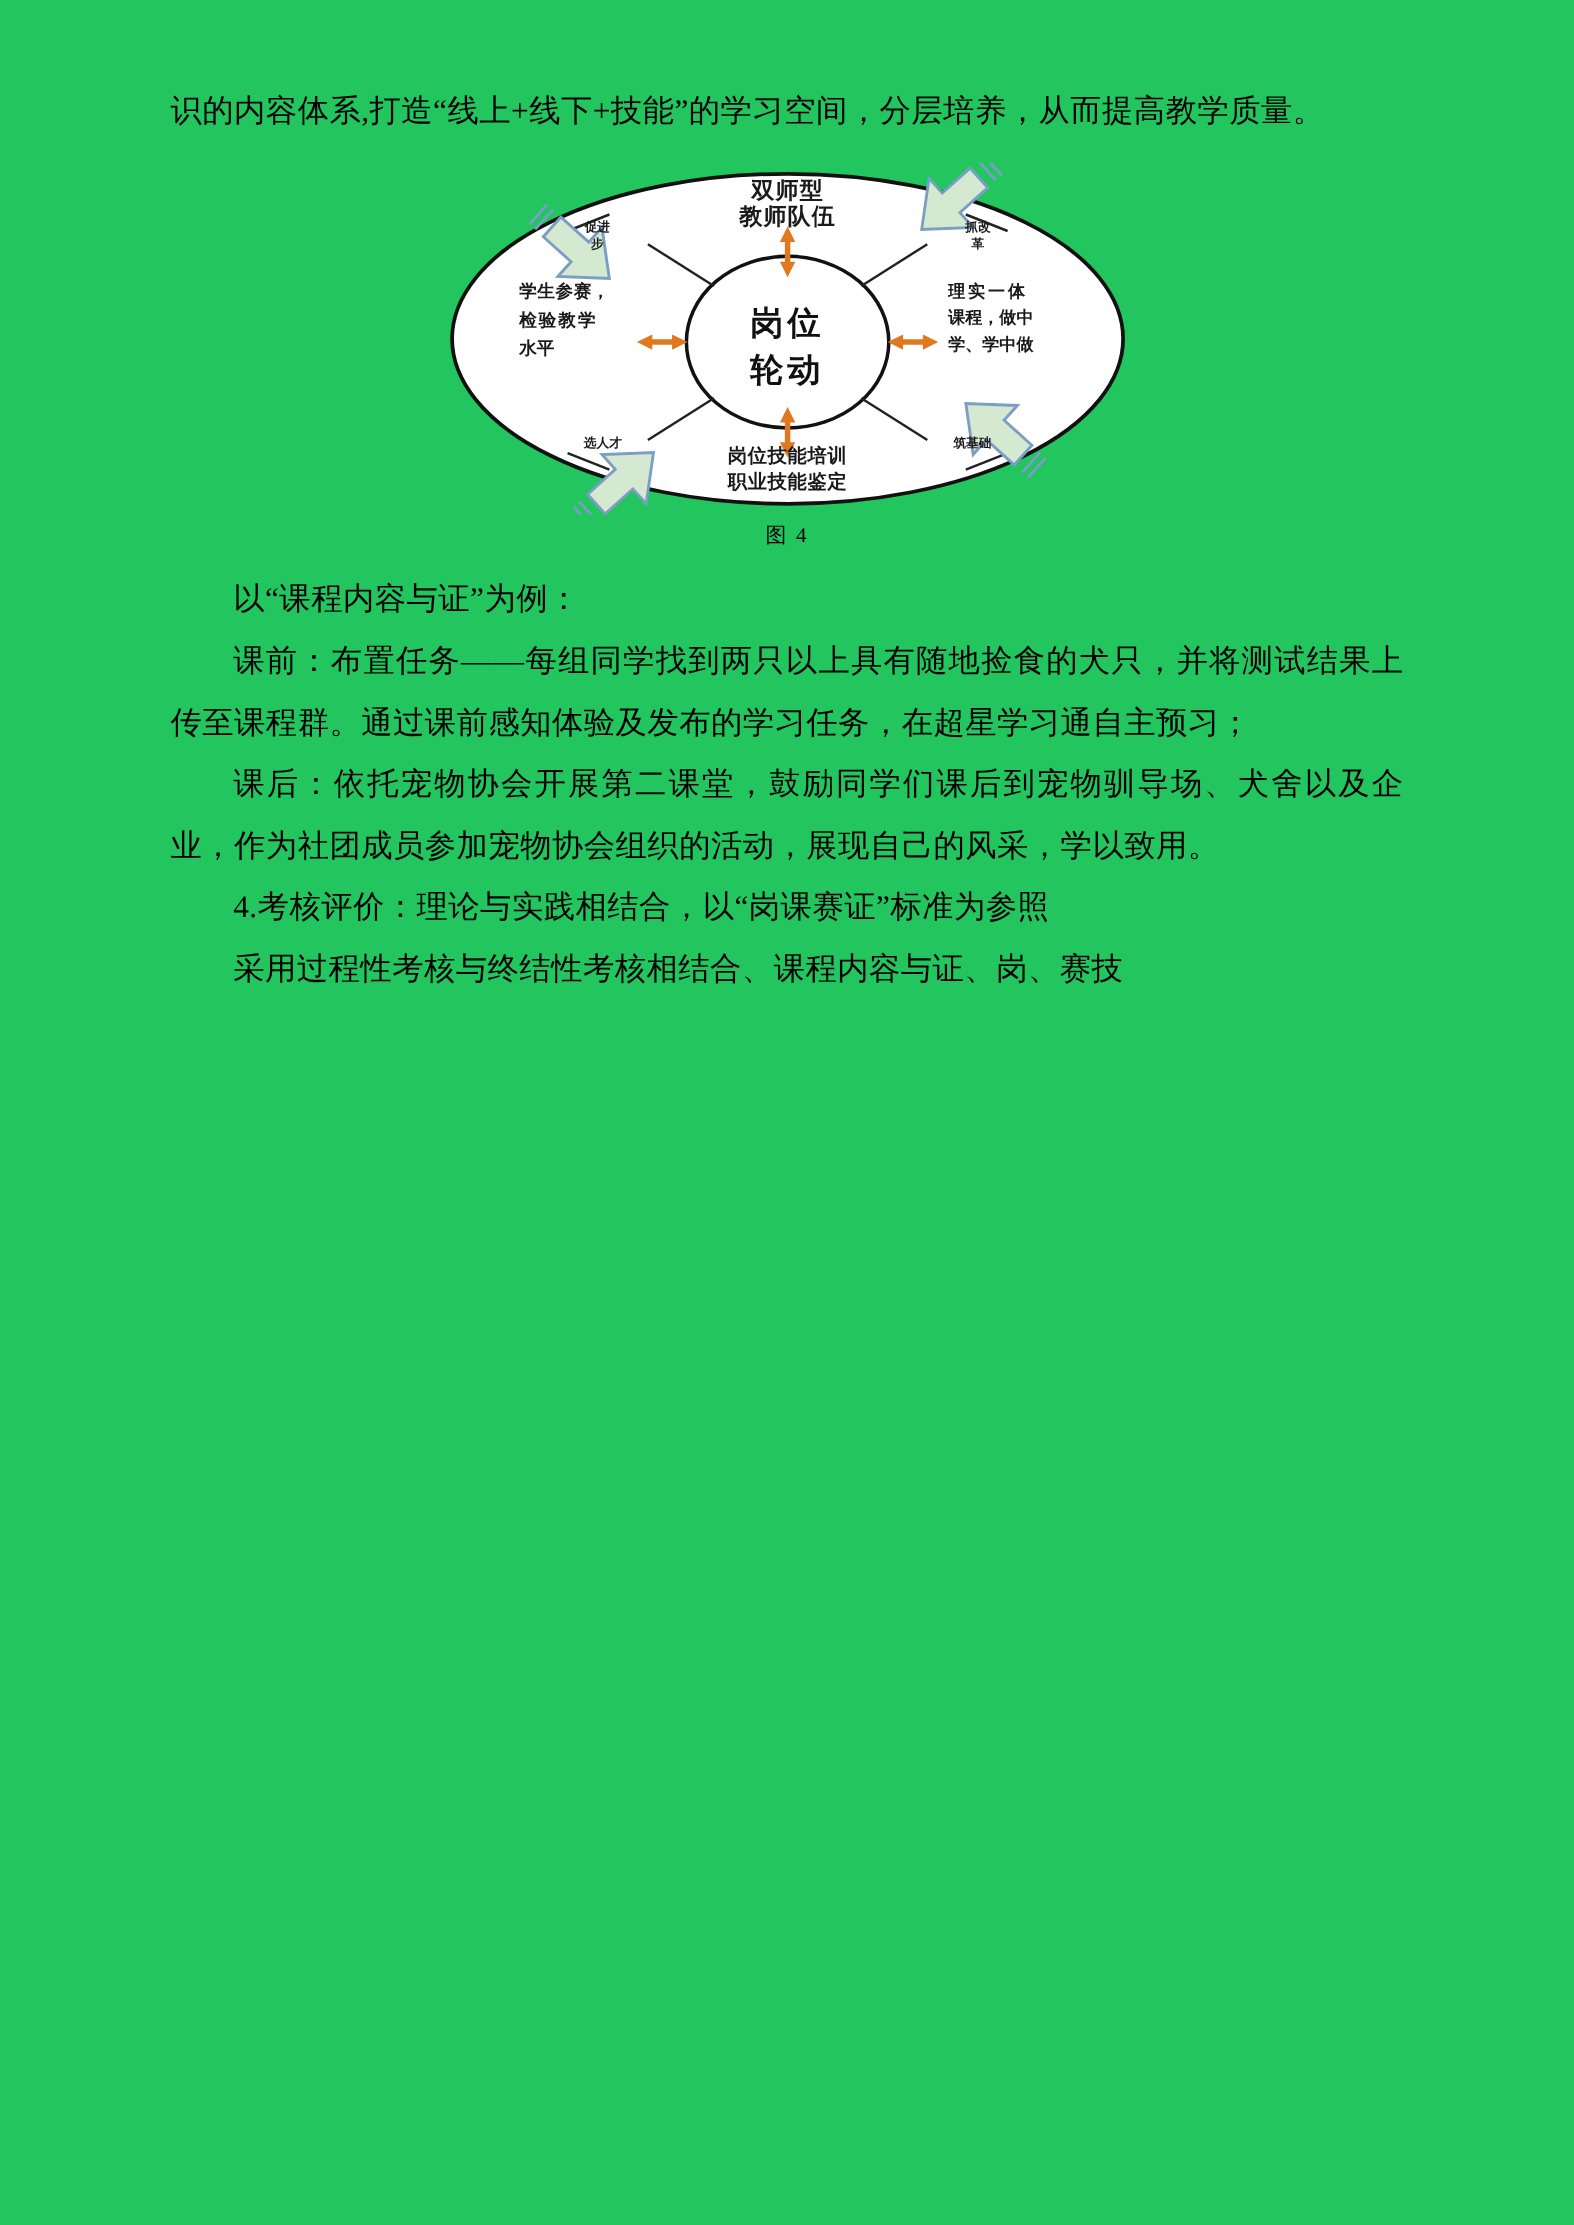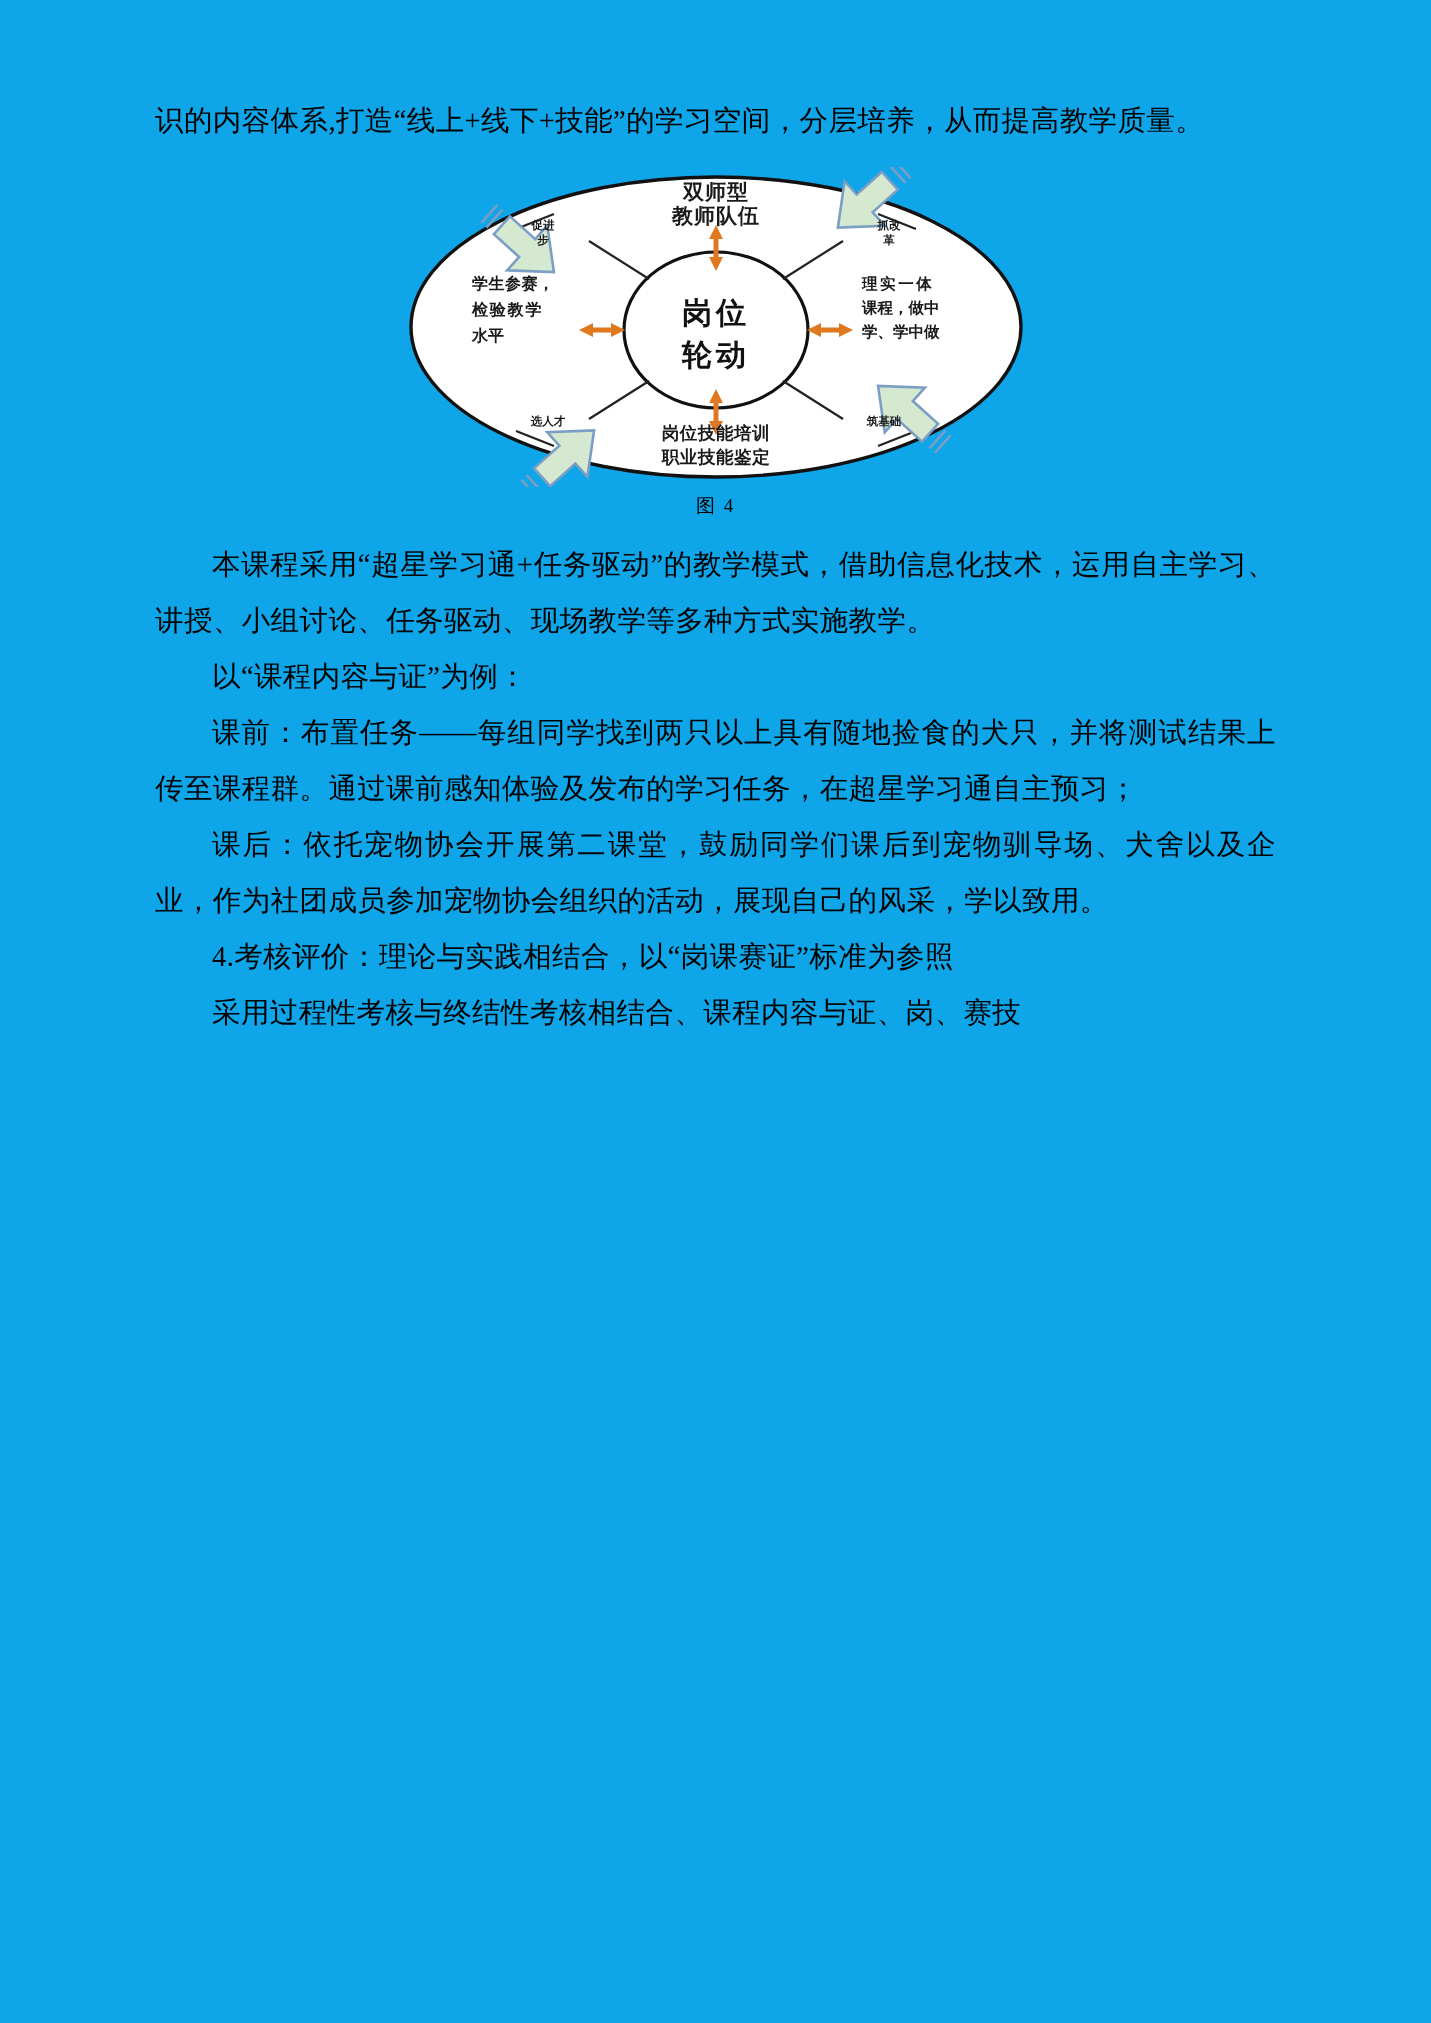--- a/index.html
+++ b/index.html
@@ -12,23 +12,23 @@
     height: 2023px;
     font-family: "Liberation Serif", "DejaVu Serif", serif;
     color: #000000;
     overflow: hidden;
     position: relative;
   }
   .page {
     position: relative;
     width: 1431px;
     height: 2023px;
-    background: #0ea5e9;
+    background: #22c55e;
     box-sizing: border-box;
-    padding: 93px 155px 0 155px;
+    padding: 74px 155px 0 155px;
   }
   .body-text {
     font-size: 28.5px;
     line-height: 56px;
     letter-spacing: 0.4px;
     text-align: justify;
     text-justify: inter-ideograph;
     margin: 0;
     font-family: "Liberation Serif", "DejaVu Serif", serif;
   }
@@ -165,21 +165,20 @@
         <text class="fig-label" x="320" y="272" font-size="17.5" text-anchor="middle" letter-spacing="0.6">岗位技能培训</text>
         <text class="fig-label" x="320" y="296" font-size="17.5" text-anchor="middle" letter-spacing="0.6">职业技能鉴定</text>
       </svg>
     </div>
     <div class="fig-caption">图 4</div>
   </div>
 
   <div class="gap-after-fig"></div>
 
 
-  <p class="body-text indent">本课程采用“超星学习通+任务驱动”的教学模式，借助信息化技术，运用自主学习、讲授、小组讨论、任务驱动、现场教学等多种方式实施教学。</p>
 
   <p class="body-text indent">以“课程内容与证”为例：</p>
 
   <p class="body-text indent">课前：布置任务——每组同学找到两只以上具有随地捡食的犬只，并将测试结果上传至课程群。通过课前感知体验及发布的学习任务，在超星学习通自主预习；</p>
 
 
   <p class="body-text indent">课后：依托宠物协会开展第二课堂，鼓励同学们课后到宠物驯导场、犬舍以及企业，作为社团成员参加宠物协会组织的活动，展现自己的风采，学以致用。</p>
 
   <p class="body-text indent">4.考核评价：理论与实践相结合，以“岗课赛证”标准为参照</p>
 

